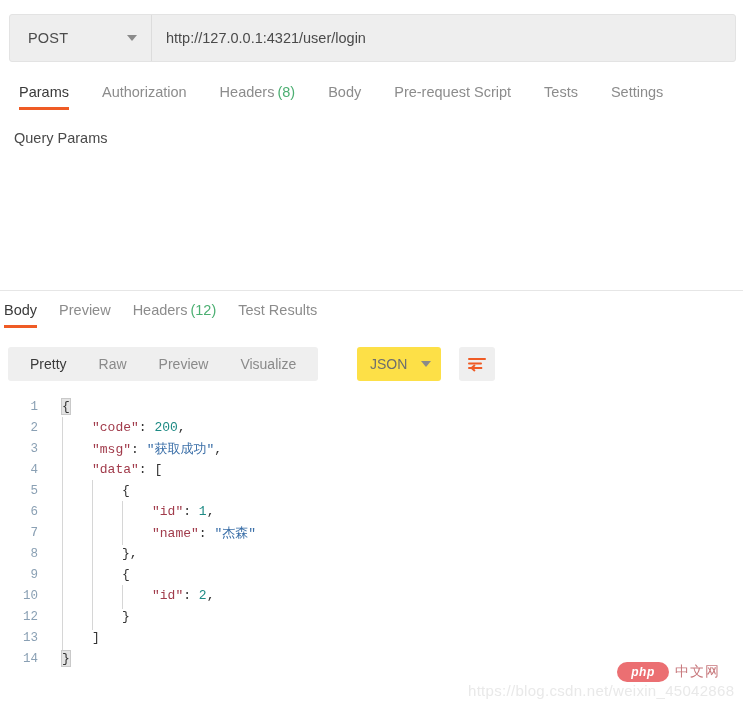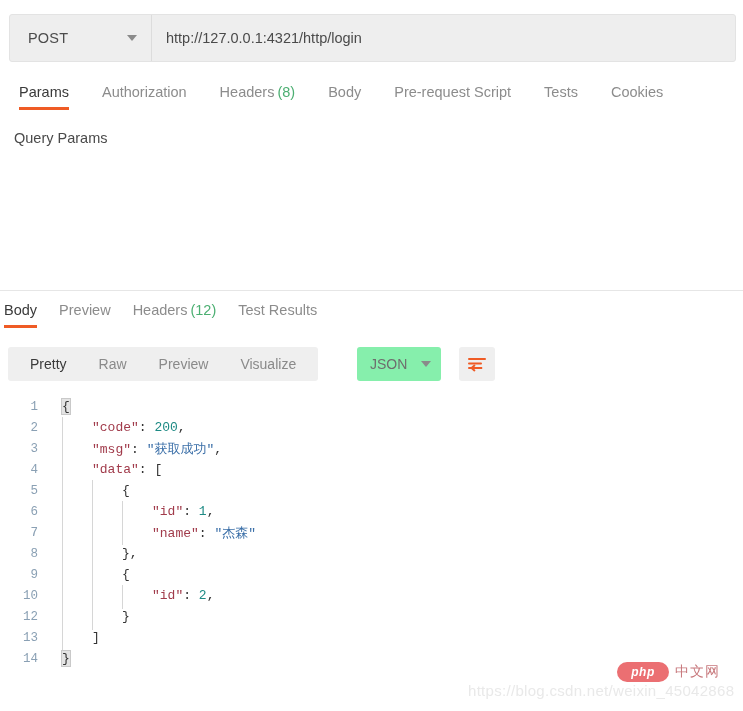--- a/index.html
+++ b/index.html
@@ -175,21 +175,21 @@
   .fmt-opt.active { color: #3a3a3a; }
 
   .lang-pill {
     position: absolute;
     left: 357px; top: 347px;
     width: 84px; height: 34px;
     display: flex;
     align-items: center;
     justify-content: space-between;
     padding: 0 10px 0 13px;
-    background: #86efac;
+    background: #fde047;
     border-radius: 3px;
     cursor: pointer;
   }
   .lang-label { font-size: 14px; color: #6e6e6e; }
 
   .wrap-btn {
     position: absolute;
     left: 459px; top: 347px;
     width: 36px; height: 34px;
     background: #efefef;
@@ -297,21 +297,21 @@
 </head>
 <body>
 
 <div id="app">
 
   <div class="urlbar">
     <div class="method-select">
       <span class="method-label">POST</span>
       <span class="caret"></span>
     </div>
-    <div class="url-input">http://127.0.0.1:4321/http/login</div>
+    <div class="url-input">http://127.0.0.1:4321/user/login</div>
   </div>
 
   <div class="req-tabs">
     <div class="tab active">
       <span>Params</span>
     </div>
     <div class="tab">
       <span>Authorization</span>
     </div>
     <div class="tab">
@@ -320,21 +320,21 @@
     <div class="tab">
       <span>Body</span>
     </div>
     <div class="tab">
       <span>Pre-request Script</span>
     </div>
     <div class="tab">
       <span>Tests</span>
     </div>
     <div class="tab">
-      <span>Cookies</span>
+      <span>Settings</span>
     </div>
   </div>
 
   <div class="qp-title">Query Params</div>
 
 
   <div class="split-divider"></div>
 
   <div class="res-tabs">
     <div class="tab active" style="margin-left:2px">

